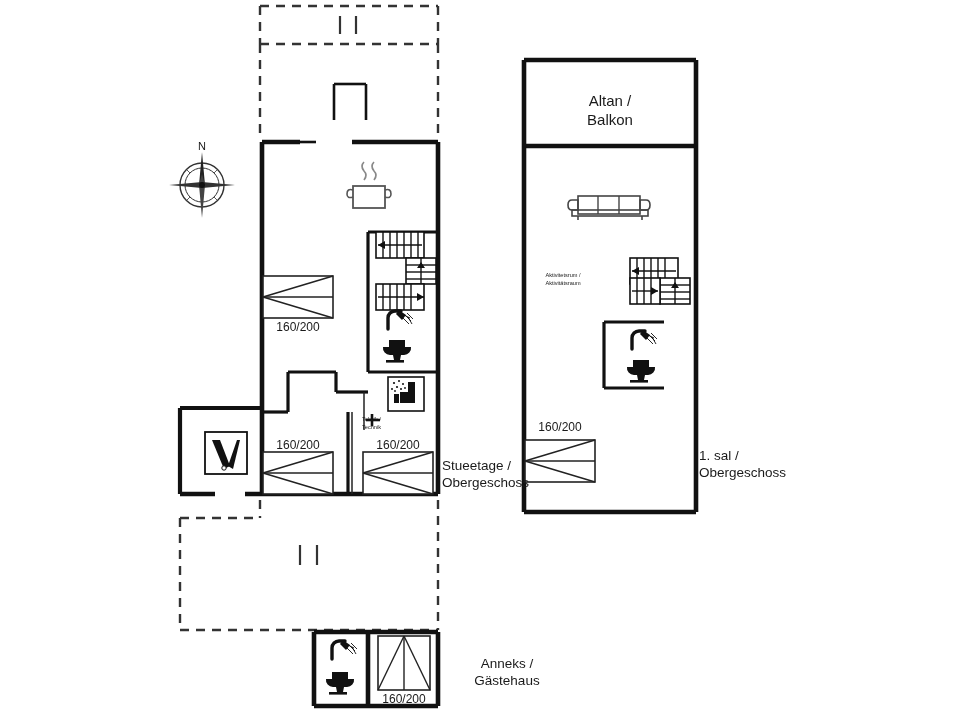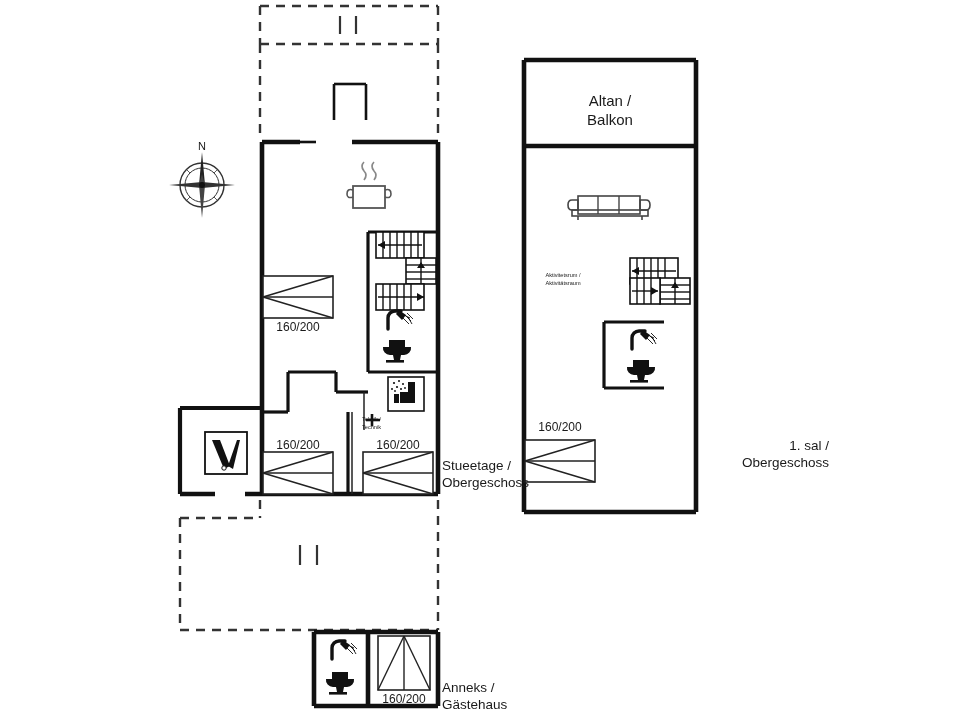--- a/index.html
+++ b/index.html
@@ -386,24 +386,24 @@
       <path d="M202 185 L214 197 L208 191 Z" fill="#222"></path>
       <circle cx="202" cy="185" r="3" fill="#111"></circle>
     </g>
   </svg>
 
   <div class="label compass-n" style="left:186px; top:140px; width:32px;">N</div>
 
   <div class="label floor-label" style="left:442px; top:458px; width:130px;">Stueetage /
 Obergeschoss</div>
 
-  <div class="label floor-label" style="left:699px; top:438px; width:130px;text-align:right;">1. sal /
+  <div class="label floor-label" style="left:699px; top:448px; width:130px;">1. sal /
 Obergeschoss</div>
 
-  <div class="label floor-label" style="left:442px; top:680px; width:130px;">Anneks /
+  <div class="label floor-label" style="left:442px; top:656px; width:130px;text-align:center;">Anneks /
 Gästehaus</div>
 
   <div class="label" style="left:560px; top:92px; width:100px; font-size:15px; text-align:center;">Altan /
 Balkon</div>
 
   <div class="label room-label" style="left:528px; top:272px; width:70px;">Aktivitetsrum /
 Aktivitätsraum</div>
 
   <div class="label room-label" style="left:362px; top:416px; width:48px; text-align:left;">Teknik /
 Technik</div>

